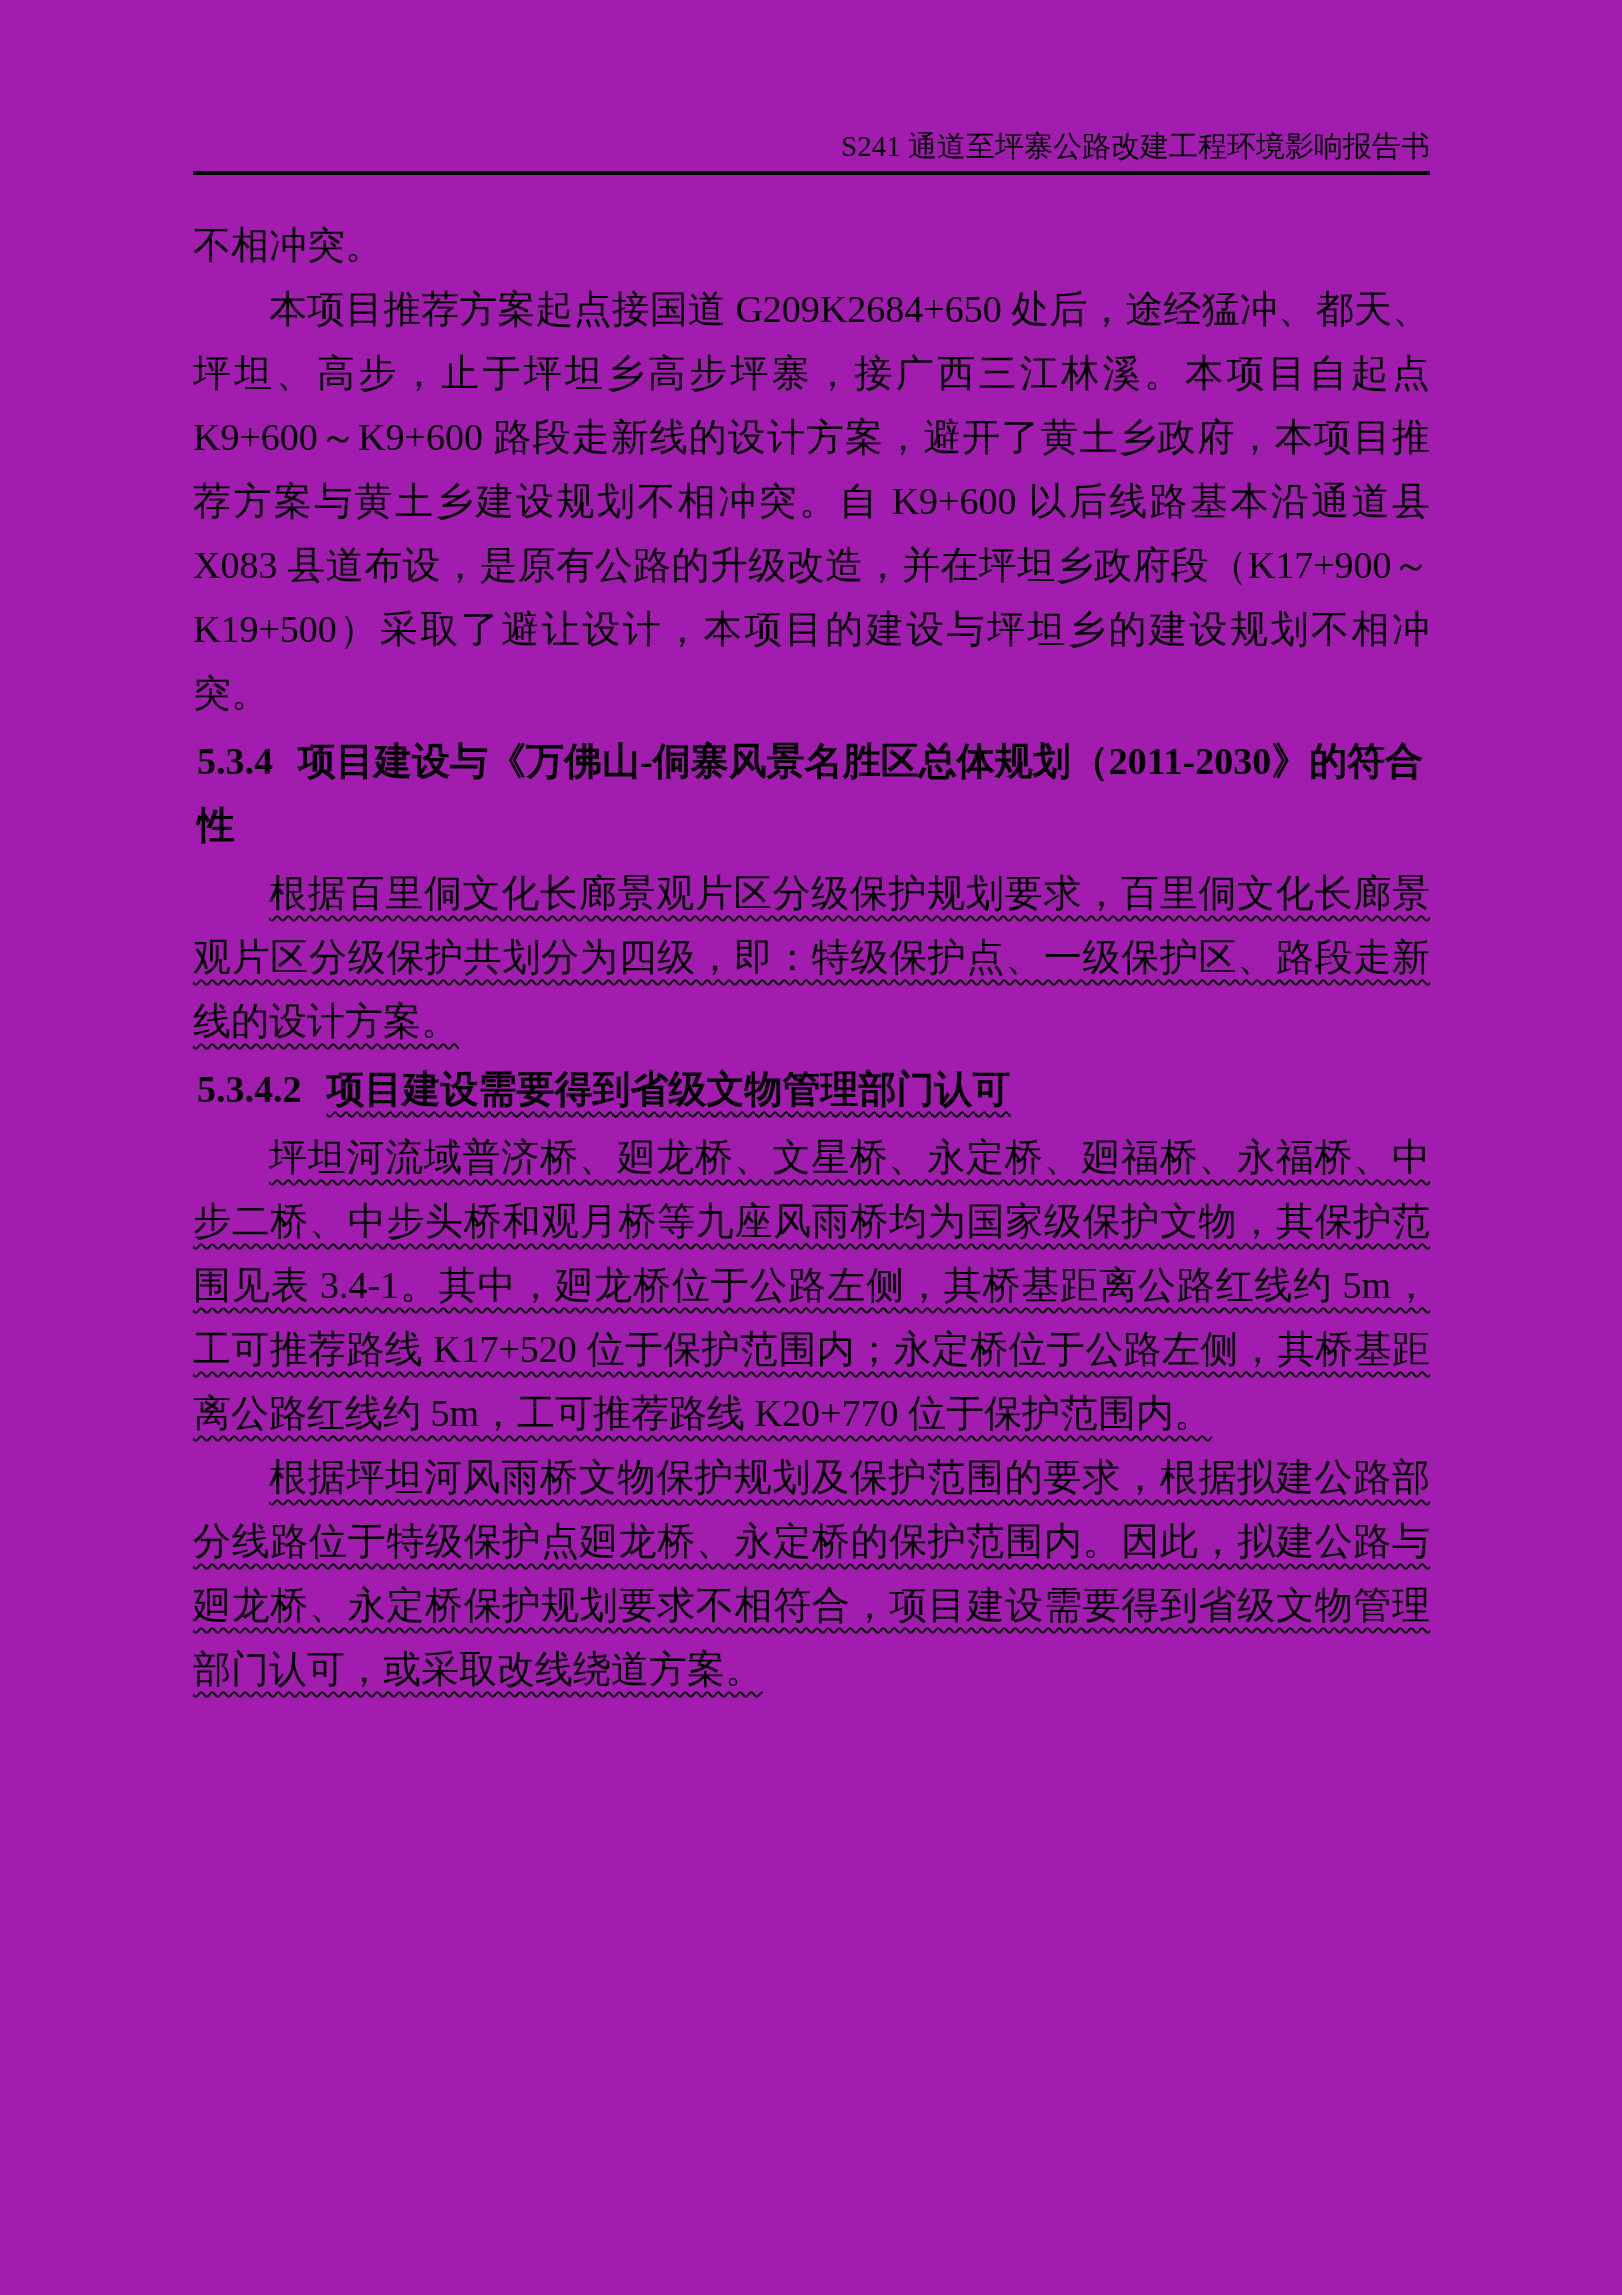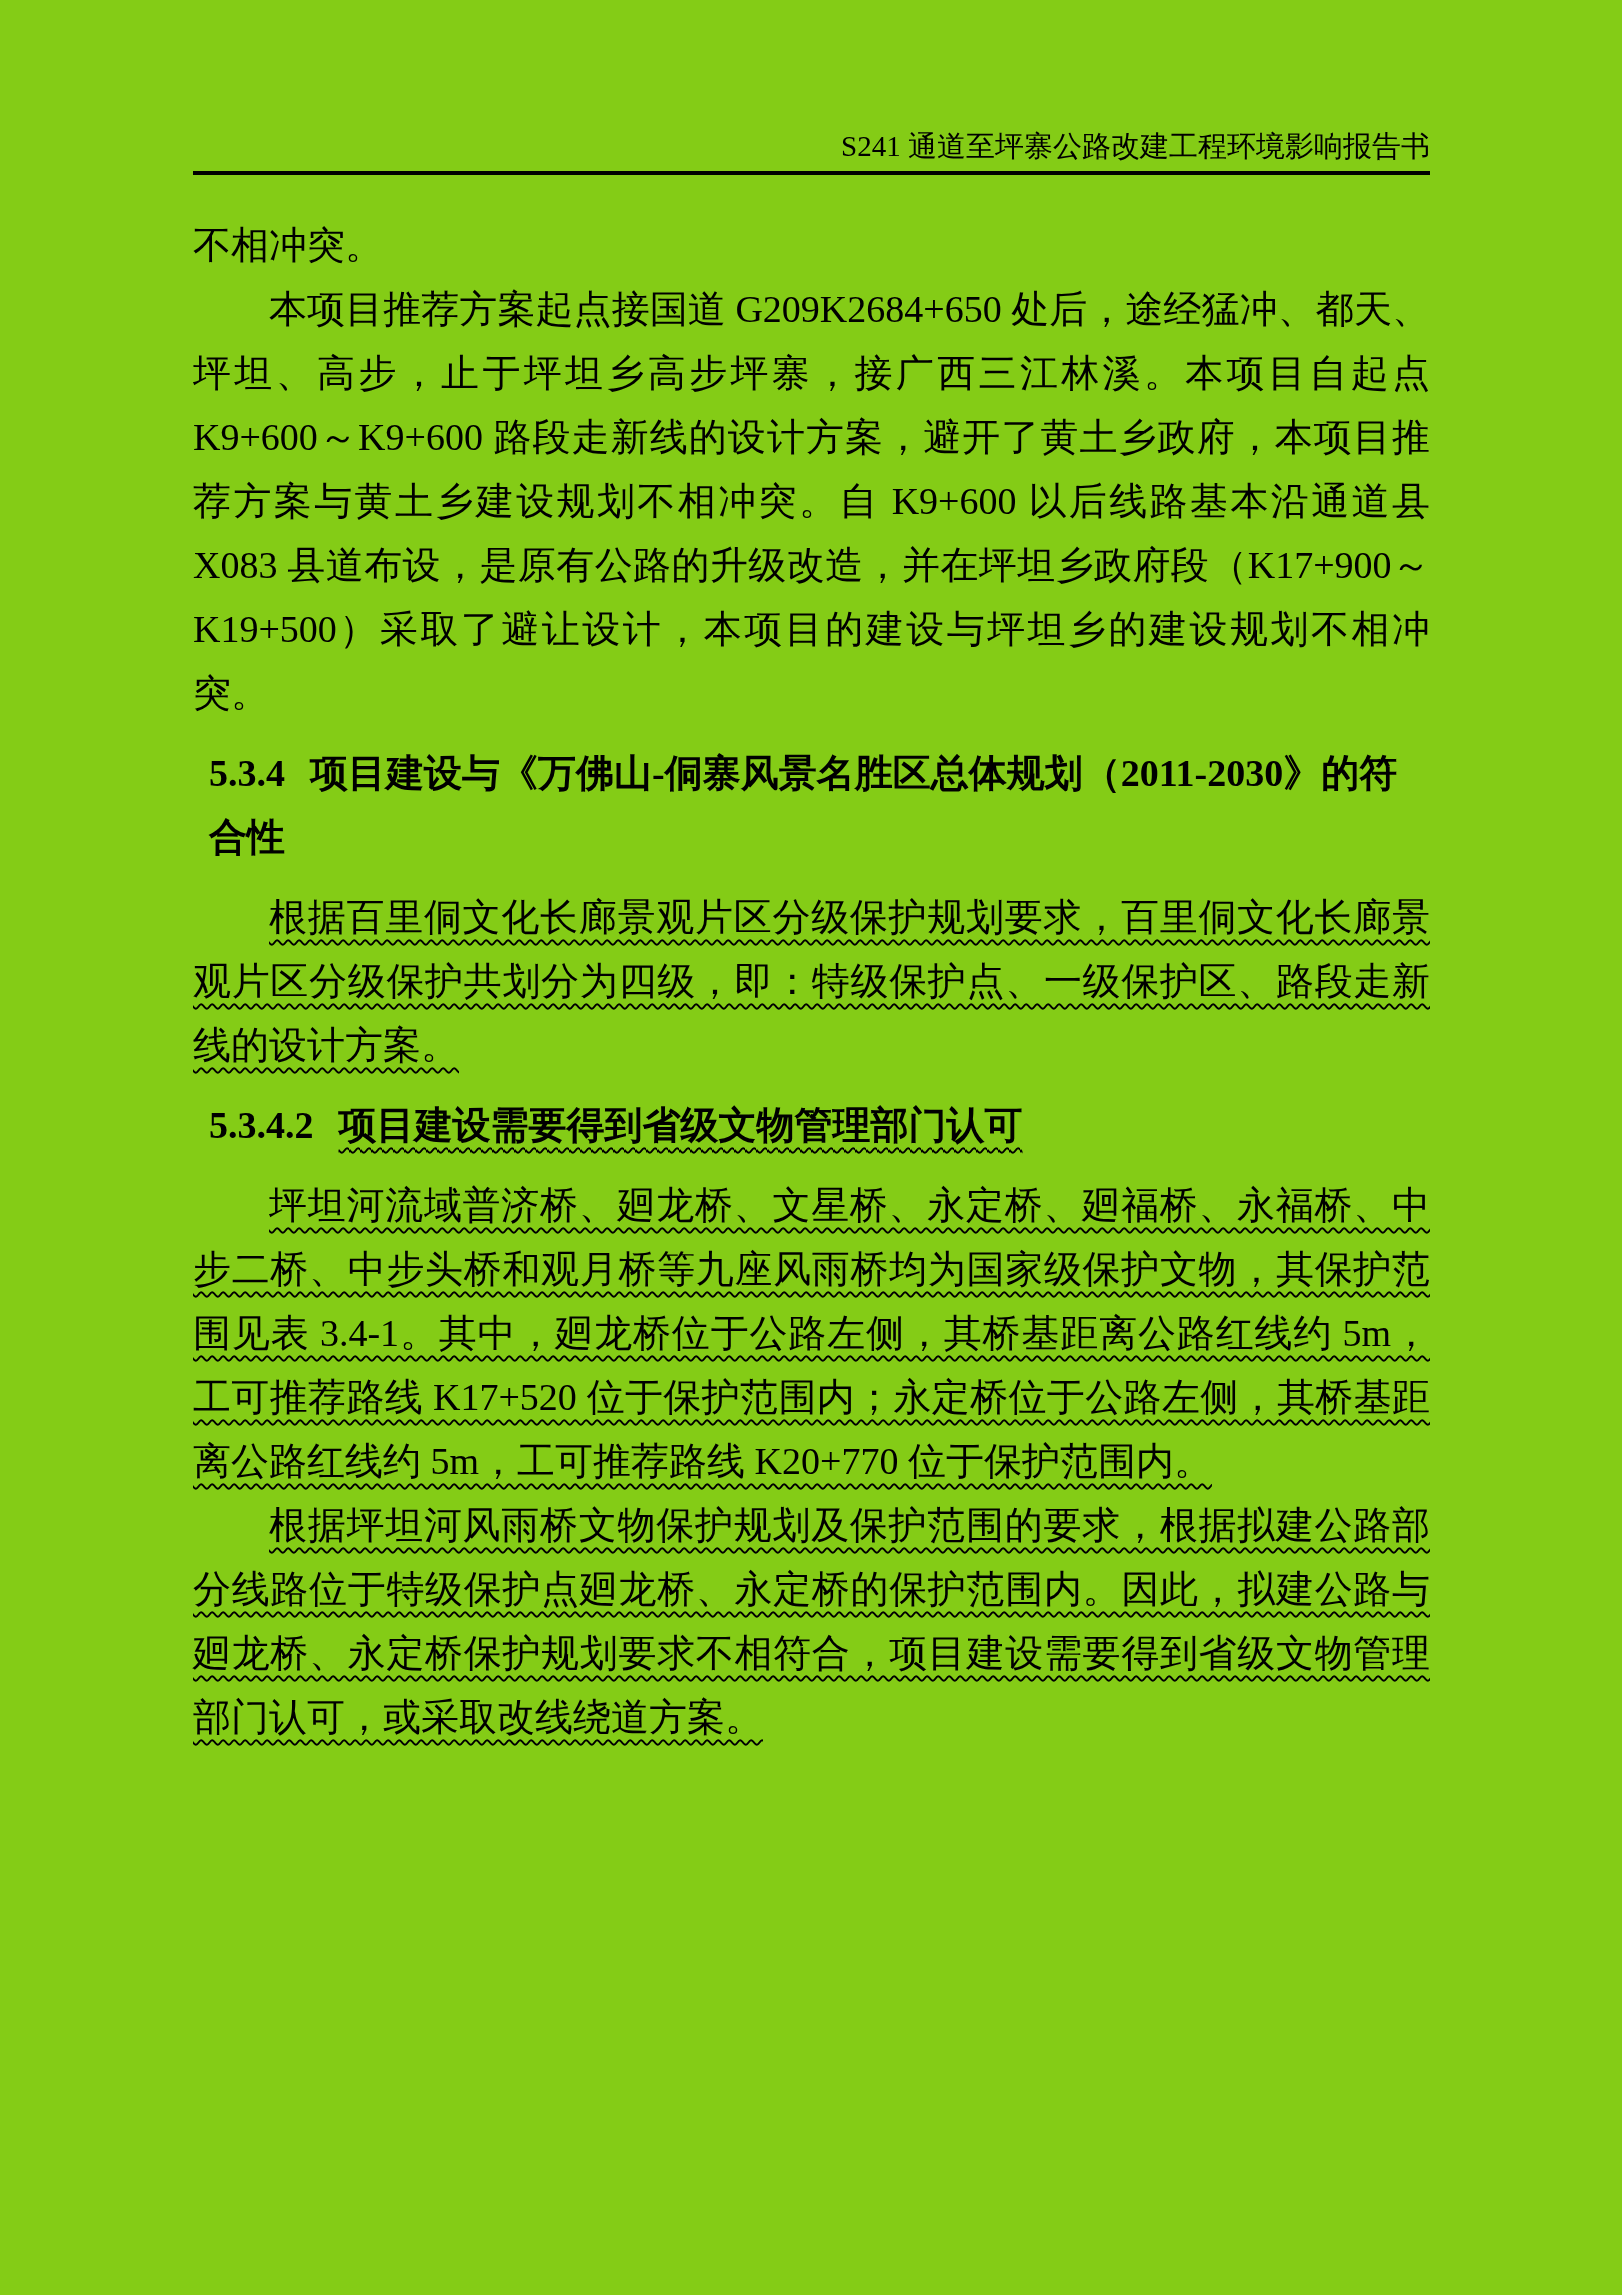--- a/index.html
+++ b/index.html
@@ -8,21 +8,21 @@
     height: 2295px;
     background: #ffffff;
     color: #000000;
     font-family: "Liberation Serif", "DejaVu Serif", serif;
     position: relative;
     overflow: hidden;
   }
   .page {
     position: absolute;
     inset: 0;
-    background: #84cc16;
+    background: #a21caf;
   }
   
   .doc-header {
     position: absolute;
     left: 193px;
     width: 1237px;
     top: 128px;
     text-align: right;
     font-size: 29px;
     line-height: 37px;
@@ -46,21 +46,21 @@
     line-height: 64px;
     text-align: justify;
     text-justify: inter-character;
   }
   .para {
     margin: 0;
     padding: 0;
   }
   .ind { text-indent: 76px; }
   .heading {
-    margin: 16px;
+    margin: 4px;
     padding: 0;
     font-weight: bold;
     font-size: 38px;
     line-height: 64px;
     text-align: left;
   }
   .h-num { margin-right: 25px; }
   .wavy {
     text-decoration-line: underline;
     text-decoration-style: wavy;

